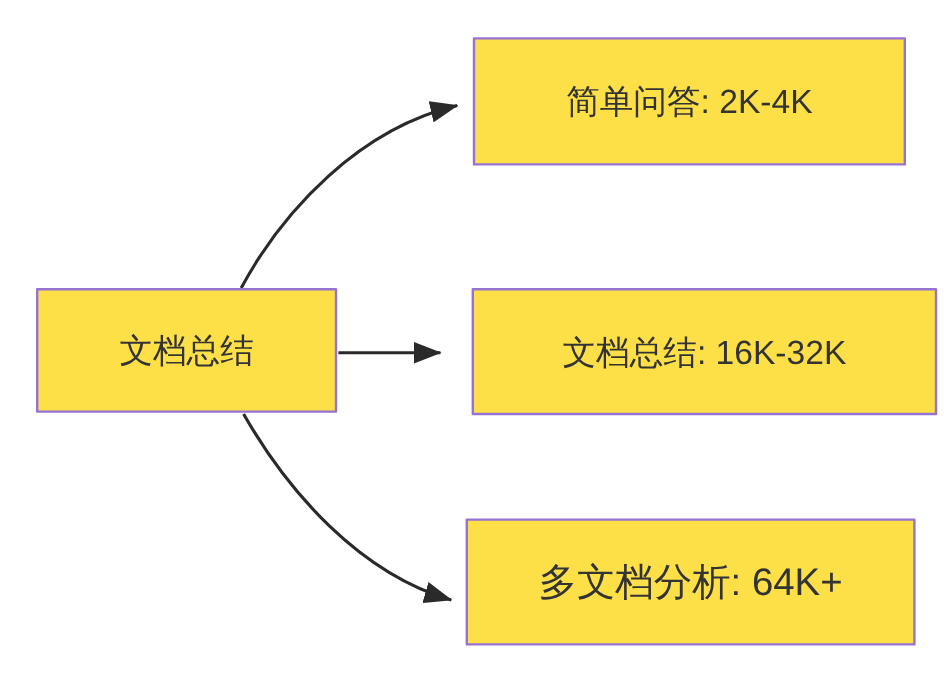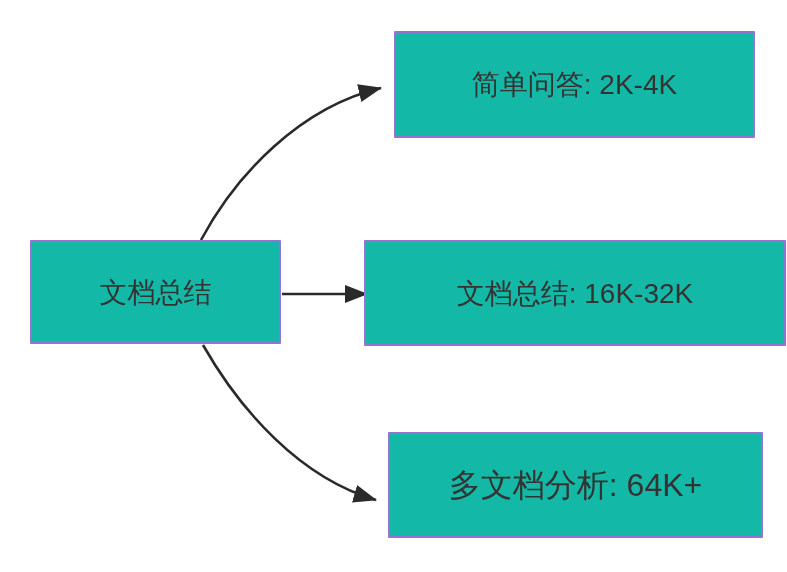--- a/index.html
+++ b/index.html
@@ -25,21 +25,21 @@
     width: 787px;
     height: 572px;
     pointer-events: none;
   }
   .flow-node {
     position: absolute;
     box-sizing: border-box;
     display: flex;
     align-items: center;
     justify-content: center;
-    background: #14b8a6;
+    background: #fde047;
     border: 2px solid #9673d3;
     border-radius: 1px;
     color: #333333;
     text-align: left;
     line-height: 1.25;
     white-space: nowrap;
   }
   .flow-node.root {
     left: 30px;
     top: 240px;
@@ -48,23 +48,23 @@
     font-size: 28px;
   }
   .flow-node.leaf-0 {
     left: 394px;
     top: 31px;
     width: 361px;
     height: 107px;
     font-size: 28px;
   }
   .flow-node.leaf-1 {
-    left: 364px;
+    left: 393px;
     top: 240px;
-    width: 422px;
+    width: 388px;
     height: 106px;
     font-size: 28px;
   }
   .flow-node.leaf-2 {
     left: 388px;
     top: 432px;
     width: 375px;
     height: 106px;
     font-size: 32px;
   }

